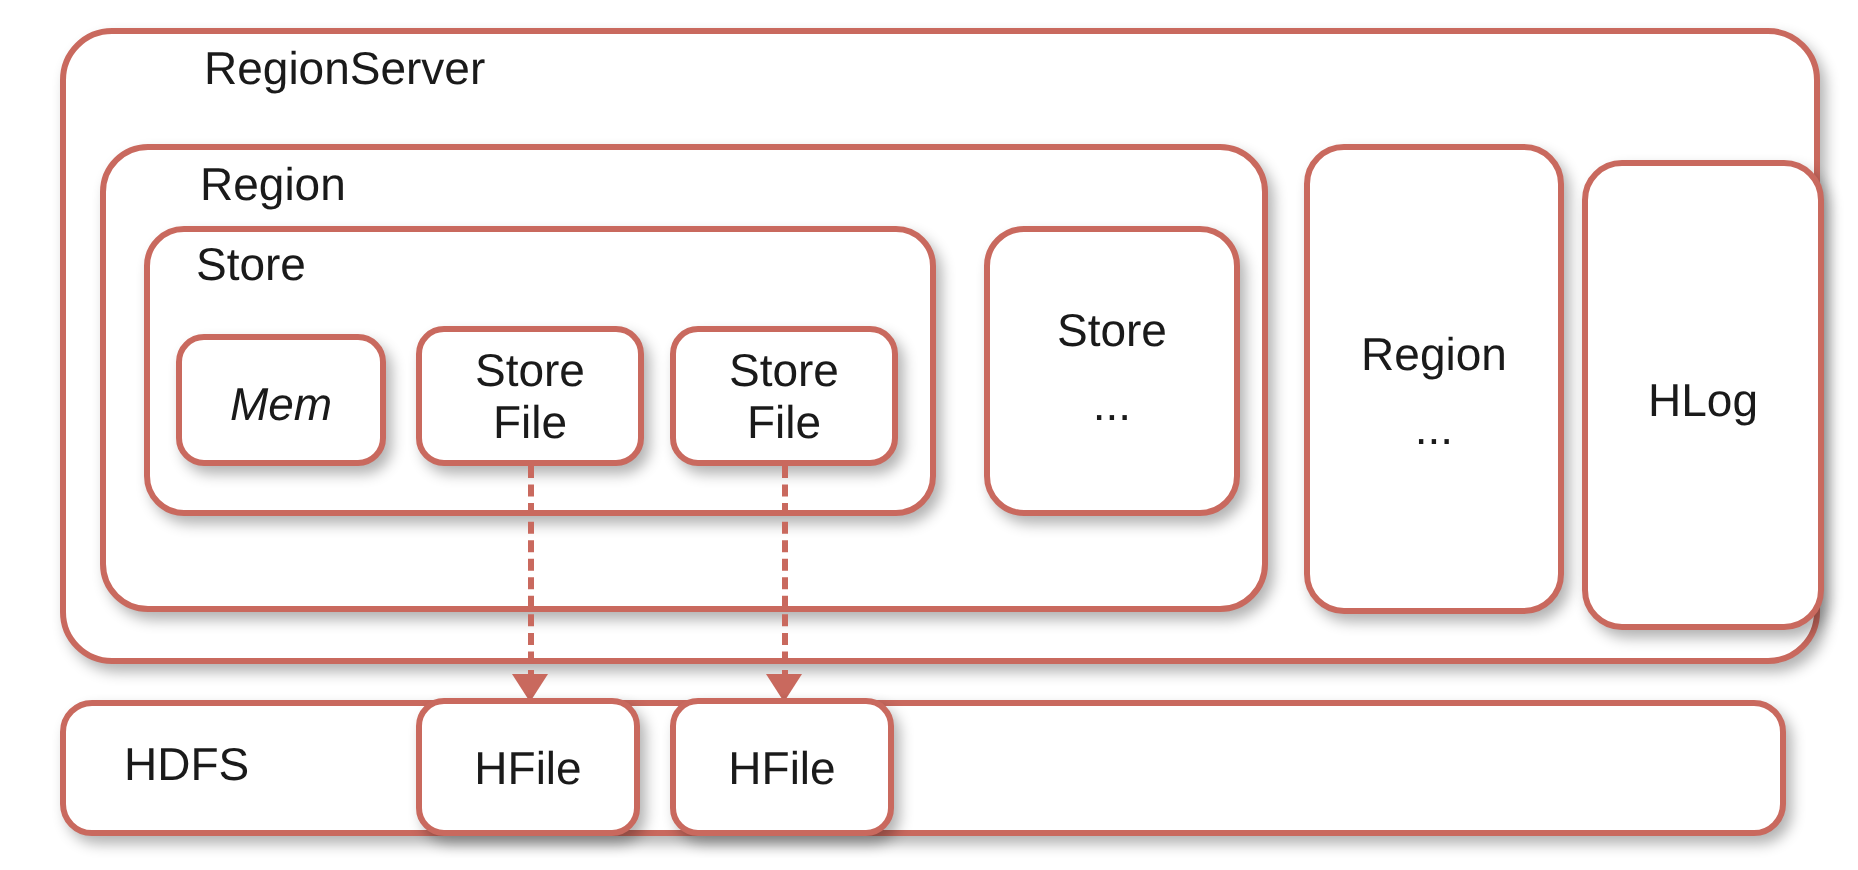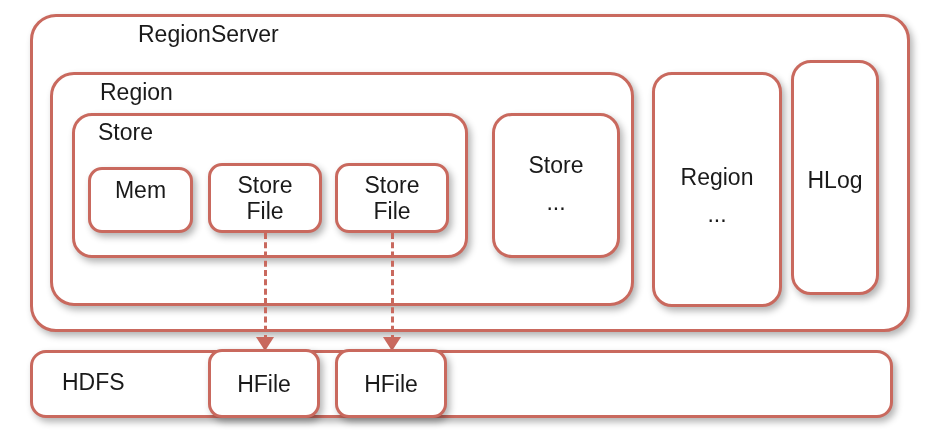--- a/index.html
+++ b/index.html
@@ -85,30 +85,30 @@
     border-right: 9px solid transparent;
     border-top: 14px solid #c9695e;
   }
 </style>
 </head>
 <body>
 
 <div id="diagram">
 
   <div class="box r-outer" style="left:30px; top:14px; width:880px; height:318px;"></div>
-  <div class="label title-label" style="left:102px; top:22px;margin-left:36px;">RegionServer</div>
+  <div class="label title-label" style="left:102px; top:22px;">RegionServer</div>
 
   <div class="box r-mid" style="left:50px; top:72px; width:584px; height:234px;"></div>
   <div class="label title-label" style="left:100px; top:80px;">Region</div>
 
   <div class="box r-inner" style="left:72px; top:113px; width:396px; height:145px;"></div>
   <div class="label title-label" style="left:98px; top:120px;">Store</div>
 
   <div class="box r-leaf" style="left:88px; top:167px; width:105px; height:66px;">
-    <div class="leaf-label" style="top:8px;">Mem</div>
+    <div class="leaf-label" style="top:20px;font-style:italic;">Mem</div>
   </div>
 
   <div class="box r-leaf" style="left:208px; top:163px; width:114px; height:70px;">
     <div class="leaf-label" style="top:7px;">Store</div>
     <div class="leaf-label" style="top:33px;">File</div>
   </div>
 
   <div class="box r-leaf" style="left:335px; top:163px; width:114px; height:70px;">
     <div class="leaf-label" style="top:7px;">Store</div>
     <div class="leaf-label" style="top:33px;">File</div>
@@ -117,21 +117,21 @@
   <div class="box r-inner" style="left:492px; top:113px; width:128px; height:145px;">
     <div class="centered-stack" style="top:35px;">Store</div>
     <div class="centered-stack dots" style="top:72px;">...</div>
   </div>
 
   <div class="box r-tall" style="left:652px; top:72px; width:130px; height:235px;">
     <div class="centered-stack" style="top:88px;">Region</div>
     <div class="centered-stack dots" style="top:125px;">...</div>
   </div>
 
-  <div class="box r-tall" style="left:791px; top:60px; width:88px; height:235px;">
+  <div class="box r-tall" style="left:791px; top:80px; width:121px; height:235px;">
     <div class="centered-stack" style="top:103px;">HLog</div>
   </div>
 
   <div class="arrow" style="left:264px; top:233px; height:108px;"></div>
   <div class="arrowhead" style="left:256px; top:337px;"></div>
 
   <div class="arrow" style="left:391px; top:233px; height:108px;"></div>
   <div class="arrowhead" style="left:383px; top:337px;"></div>
 
   <div class="box r-bar" style="left:30px; top:350px; width:863px; height:68px;"></div>

